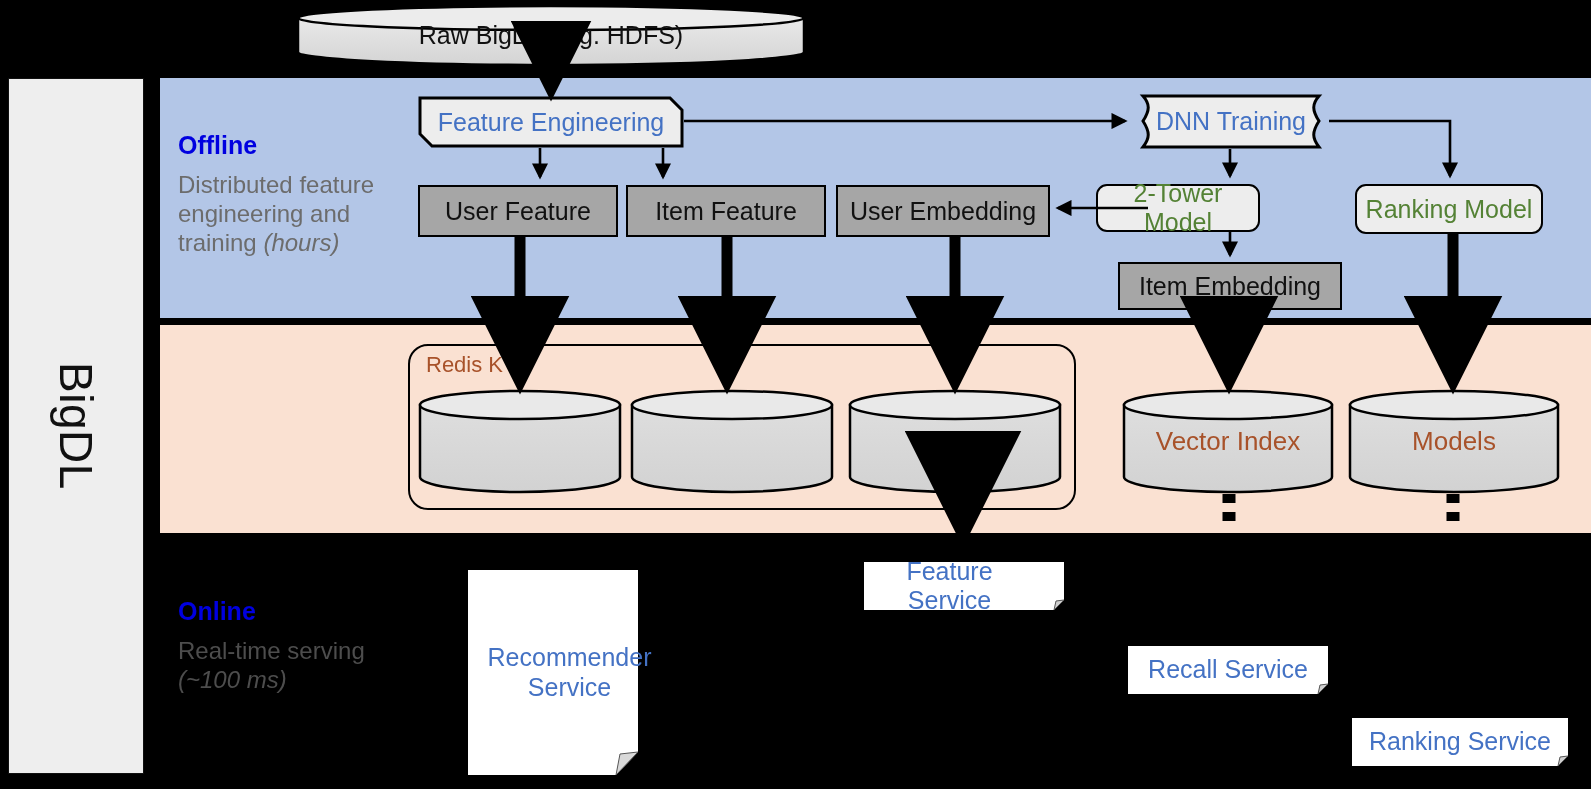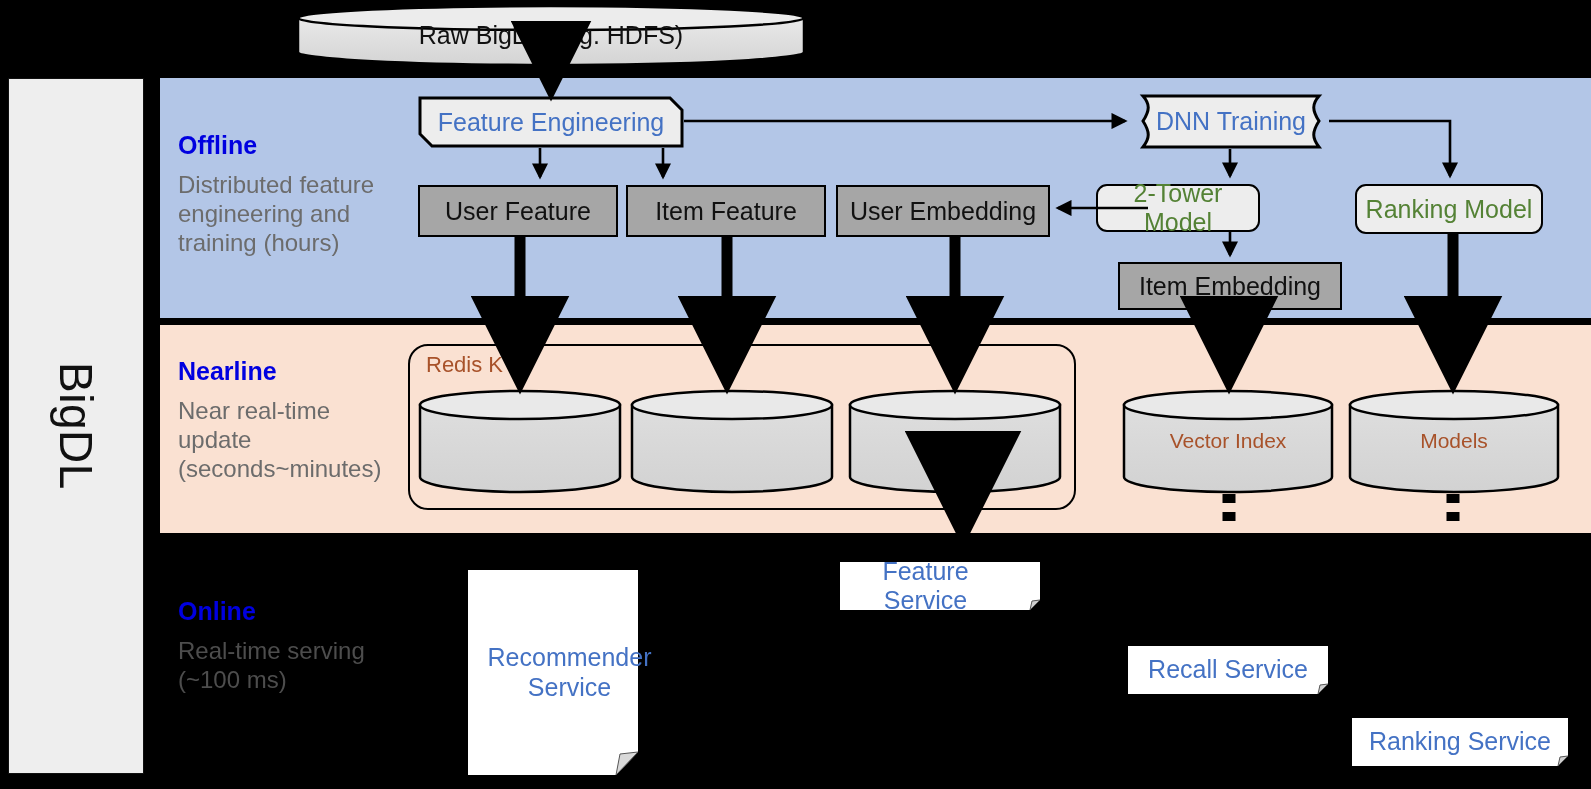--- a/index.html
+++ b/index.html
@@ -17,21 +17,21 @@
 
   
   .band{position:absolute;left:160px;width:1431px;}
   .band-offline{top:78px;height:240px;background:#b3c6e7;}
   .band-nearline{top:325px;height:208px;background:#fae1d2;}
   .band-online{top:540px;height:249px;background:#000;}
 
   .band-head{position:absolute;left:178px;}
   .band-title{color:#0000e0;font-size:25px;font-weight:bold;line-height:1.1;}
   .band-sub{color:#6c6c6c;font-size:24px;line-height:1.22;margin-top:10px;max-width:215px;}
-  .band-sub .it{}
+  .band-sub .it{font-style:italic;}
   .band-head.online .band-sub{color:#4a4a4a;}
 
   
   .node{position:absolute;box-sizing:border-box;display:flex;
         align-items:center;justify-content:center;text-align:center;}
 
   .gray-box{background:#a6a6a6;border:2.5px solid #000;color:#111;font-size:25px;}
 
   
   .fe-wrap{position:absolute;}
@@ -53,21 +53,21 @@
   
   .redis-grp{position:absolute;border:2.5px solid #000;border-radius:20px;
              background:transparent;}
   .redis-lbl{position:absolute;color:#a8522a;font-size:22px;}
 
   
   .cyl{position:absolute;}
   .cyl svg{position:absolute;left:0;top:0;}
   .cyl .ctxt{position:absolute;left:0;top:0;width:100%;height:100%;
        display:flex;align-items:center;justify-content:center;
-       color:#a8522a;font-size:21px;}
+       color:#a8522a;font-size:26px;}
 
   
   .note{position:absolute;}
   .note svg{position:absolute;left:0;top:0;}
   .note .ntxt{position:absolute;left:0;top:0;width:100%;height:100%;
        display:flex;align-items:center;justify-content:center;text-align:center;
        color:#4472c4;font-size:25px;line-height:1.18;padding:0 6px;box-sizing:border-box;}
 
   
   .lyr{position:absolute;left:0;top:0;width:1591px;height:789px;pointer-events:none;}
@@ -83,24 +83,20 @@
 
   <div class="band band-offline"></div>
   <div class="band band-nearline"></div>
   <div class="band band-online"></div>
 
   <div class="band-head" style="top:96px;margin-top:36px;">
     <div class="band-title">Offline</div>
     <div class="band-sub"><span>Distributed feature engineering and training </span><span class="it">(hours)</span></div>
   </div>
 
-  <div class="band-head" style="top:358px;">
-    <div class="band-title">Nearline</div>
-    <div class="band-sub"><span>Near real-time update </span><span class="it">(seconds~minutes)</span></div>
-  </div>
 
   <div class="band-head online" style="top:598px;">
     <div class="band-title">Online</div>
     <div class="band-sub" style="color:#4d4d4d;"><span>Real-time serving </span><span class="it">(~100 ms)</span></div>
   </div>
 
   <div class="cyl" style="left:296px;top:4px;width:510px;height:62px;">
     <svg width="510" height="62" viewBox="0 0 510 62">
       <defs>
         <linearGradient id="cg1" x1="0" y1="0" x2="0" y2="1">
@@ -198,21 +194,21 @@
   </div>
 
   <div class="note" style="left:468px;top:570px;width:203px;height:205px;">
     <svg width="170" height="205" viewBox="0 0 170 205">
       <path d="M0,0 L170,0 L170,182 L148,205 L0,205 Z" fill="#ffffff" stroke="none"></path>
       <path d="M170,182 L148,205 L152,184 Z" fill="#d9d9d9" stroke="#555" stroke-width="1"></path>
     </svg>
     <div class="ntxt">Recommender Service</div>
   </div>
 
-  <div class="note" style="left:840px;top:562px;width:171px;height:48px;text-decoration:underline;">
+  <div class="note" style="left:864px;top:562px;width:171px;height:48px;text-decoration:underline;">
     <svg width="200" height="48" viewBox="0 0 200 48">
       <path d="M0,0 L200,0 L200,38 L190,48 L0,48 Z" fill="#ffffff" stroke="none"></path>
       <path d="M200,38 L190,48 L192,39 Z" fill="#cfcfcf" stroke="#555" stroke-width="1"></path>
     </svg>
     <div class="ntxt">Feature Service</div>
   </div>
 
   <div class="note" style="left:1128px;top:646px;width:200px;height:48px;">
     <svg width="200" height="48" viewBox="0 0 200 48">
       <path d="M0,0 L200,0 L200,38 L190,48 L0,48 Z" fill="#ffffff" stroke="none"></path>

